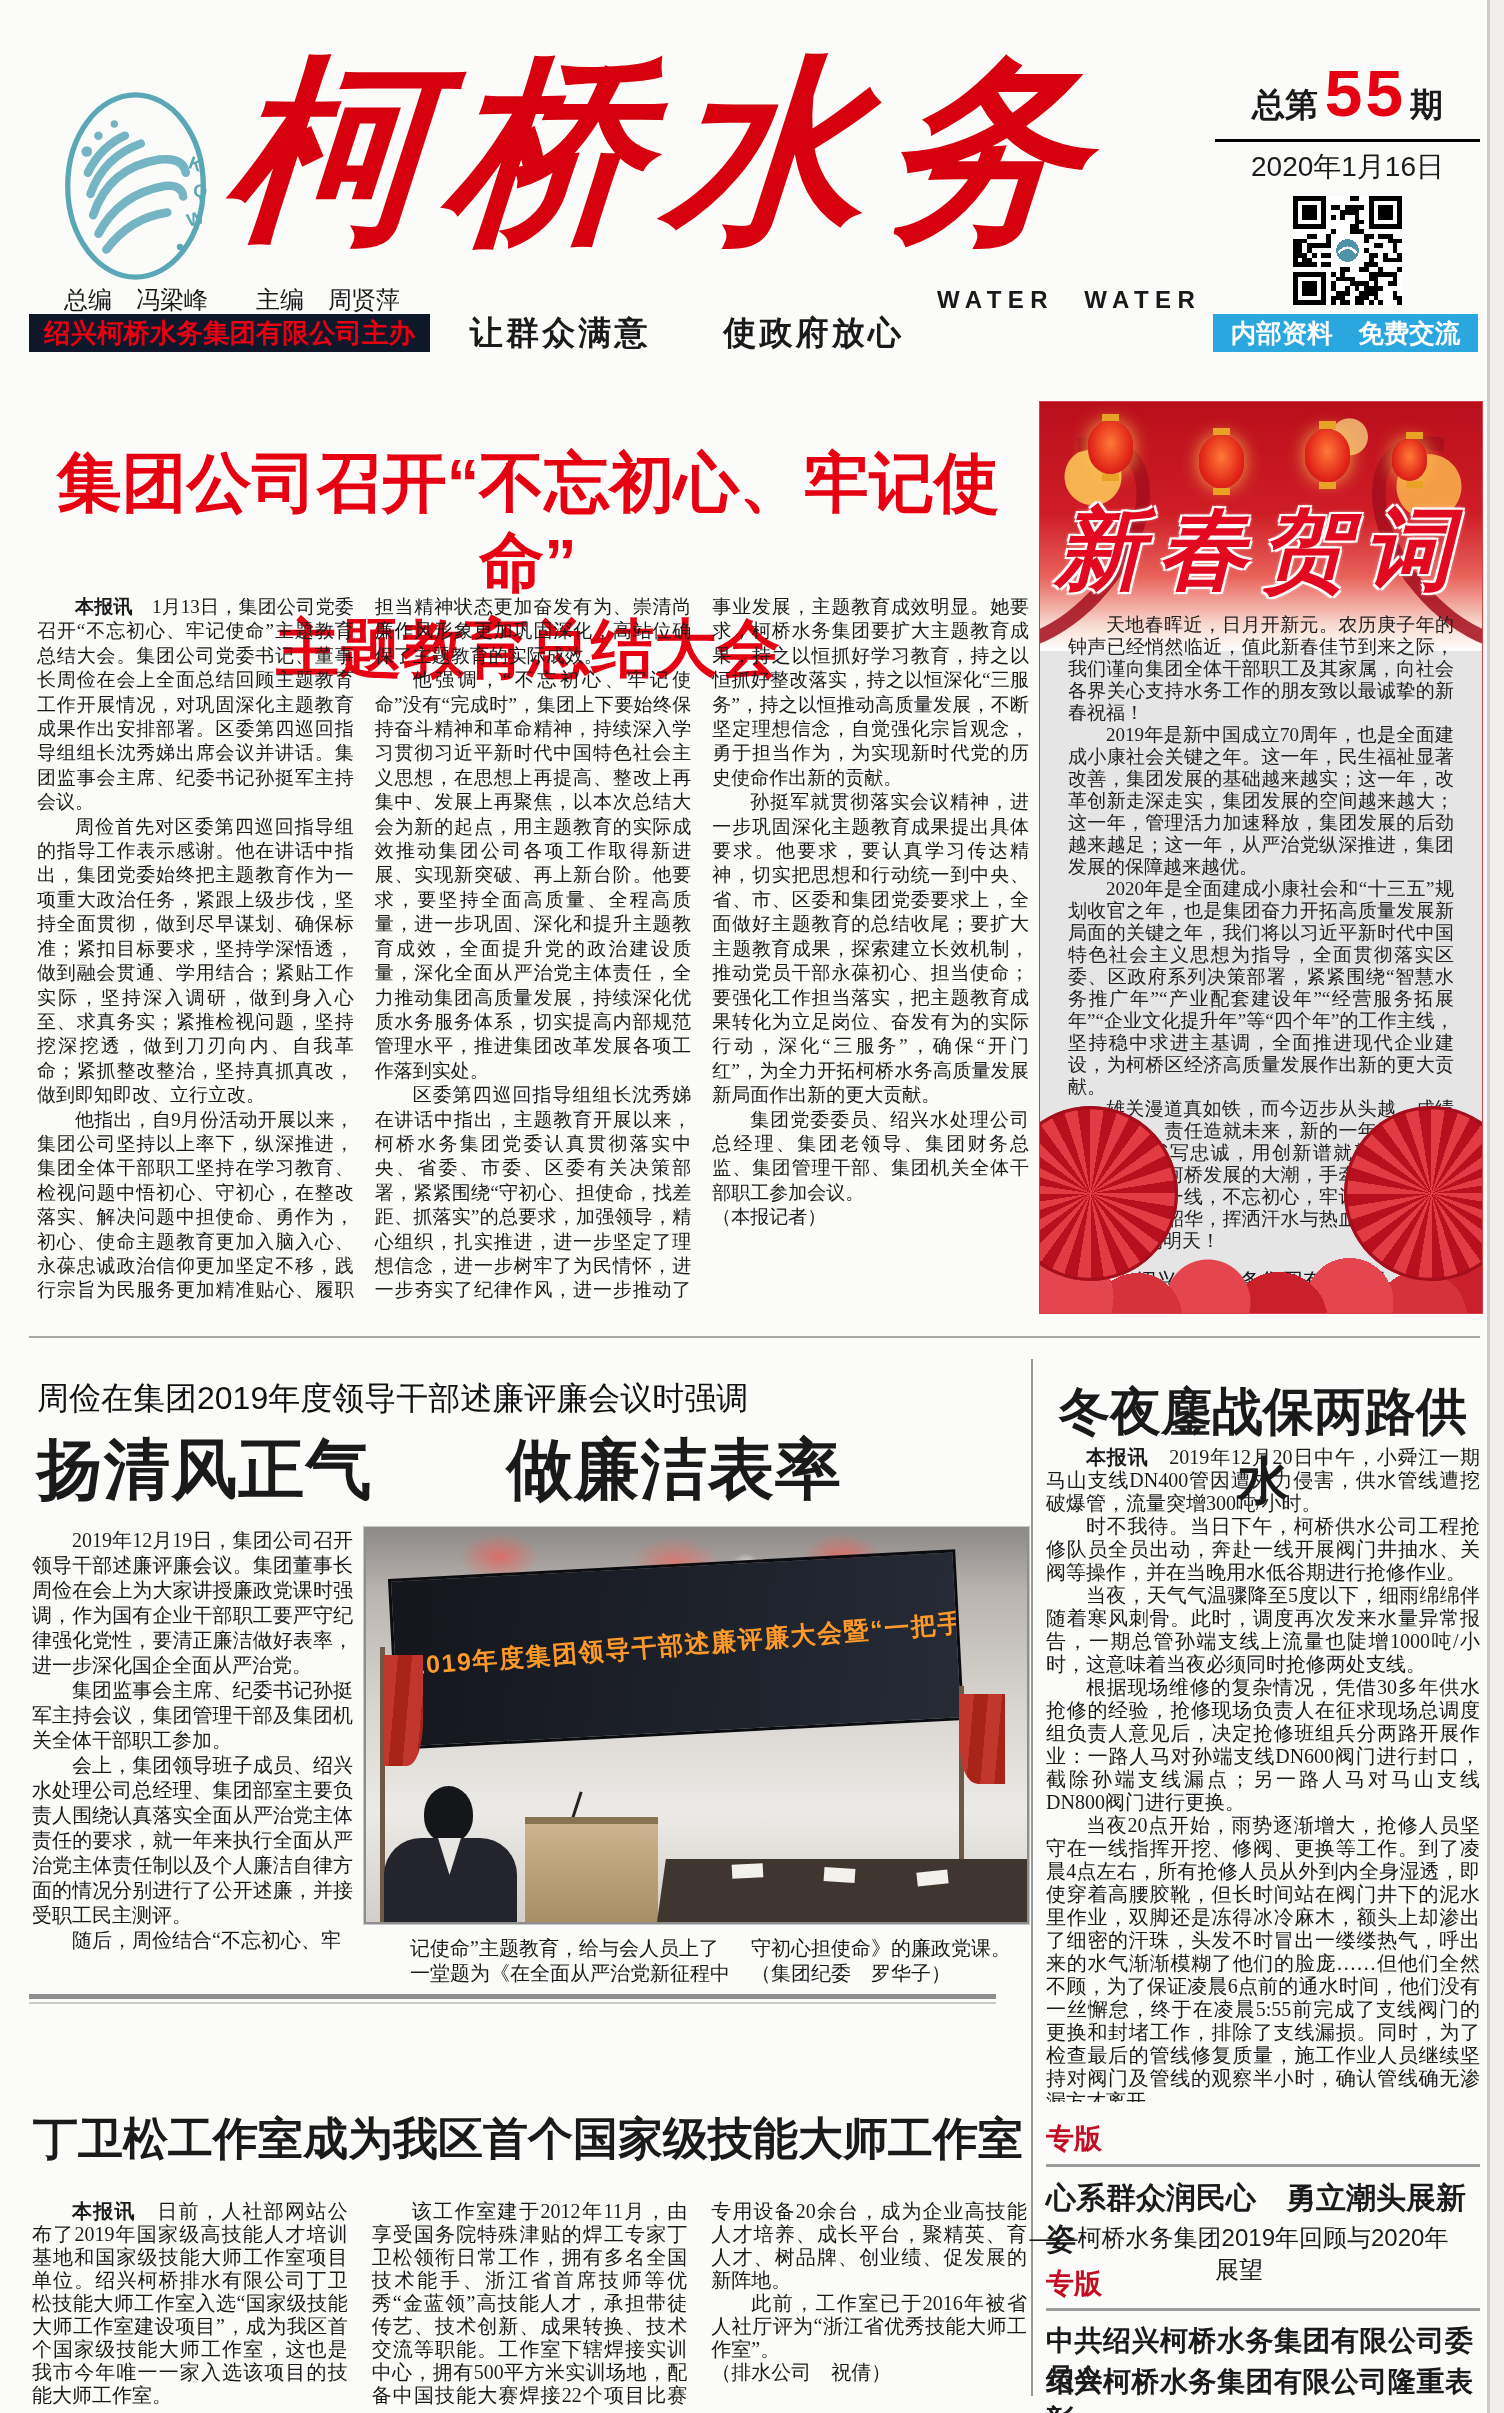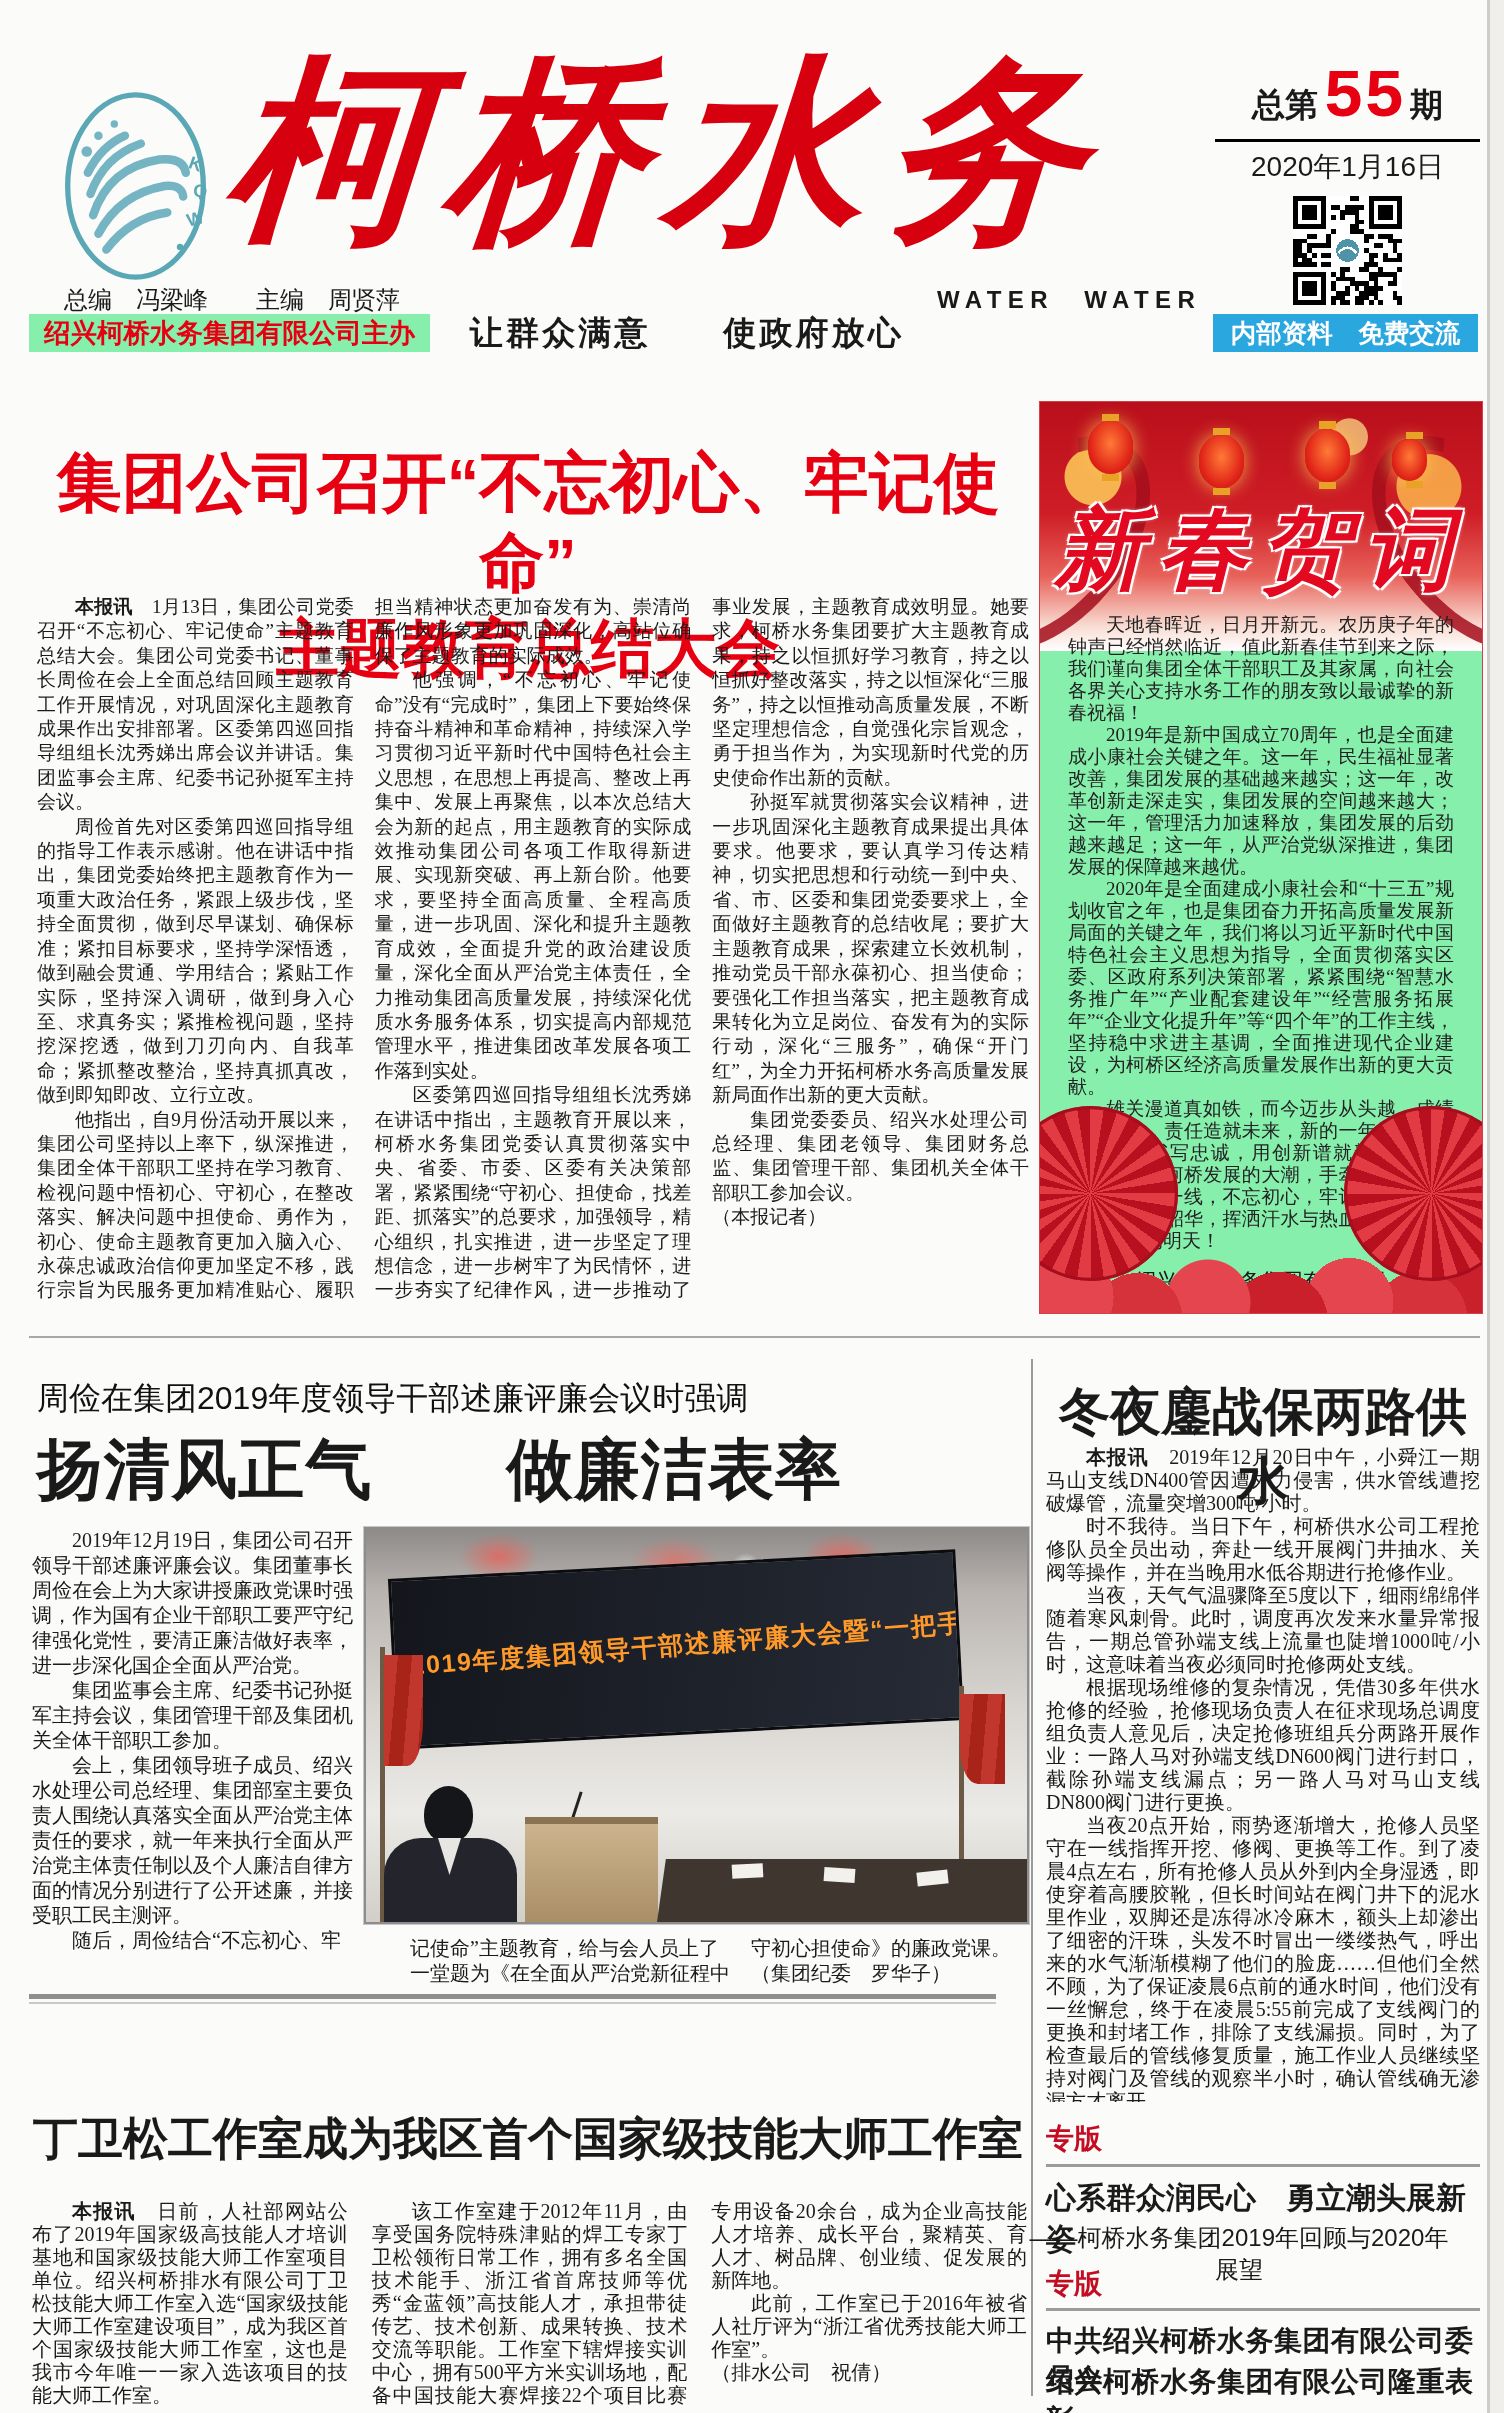--- a/index.html
+++ b/index.html
@@ -16,37 +16,37 @@
   .issueline .pre,.issueline .suf{font-size:33px;font-weight:bold;font-family:"Liberation Sans","DejaVu Sans",sans-serif;}
   .issueline .num{font-size:68px;font-weight:bold;color:#e60012;font-family:Liberation Mono, monospace;line-height:1;}
   .issuerule{height:2.7px;background:#000;margin:7.4px 0 6.4px 0;}
   .dateline{font-size:28px;font-family:"Liberation Sans","DejaVu Sans",sans-serif;}
   .qrwrap{margin:9.6px auto 0 auto;width:109px;height:109px;}
   .editors{left:64px;top:284px;font-size:24px;font-family:"Liberation Sans","DejaVu Sans",sans-serif;}
   .engtitle{left:937px;top:284px;font-size:24px;font-weight:bold;letter-spacing:6.4px;
     font-family:"Liberation Sans","DejaVu Sans",sans-serif;}
   .bluebar{top:314px;height:38px;display:flex;align-items:center;justify-content:center;
     font-family:"Liberation Sans","DejaVu Sans",sans-serif;font-weight:bold;}
-  .bar-left{left:29px;width:401px;background:#86efac;color:#e60012;font-size:26.5px;}
+  .bar-left{left:29px;width:401px;background:#0f172a;color:#e60012;font-size:26.5px;}
   .slogan{left:459px;top:314px;width:456px;height:38px;display:flex;align-items:center;justify-content:center;
     font-size:33px;font-weight:bold;font-family:"Liberation Sans","DejaVu Sans",sans-serif;letter-spacing:3.2px;}
   .bar-right{left:1213px;width:265px;background:#2aa7df;color:#fff;font-size:25.5px;}
   
   .lead-head{left:29px;top:443px;width:998px;text-align:center;color:#e60012;font-weight:bold;
     font-family:"Liberation Sans","DejaVu Sans",sans-serif;}
   .lead-head .l1{font-size:65px;line-height:80px;}
   .lead-head .l2{font-size:63px;line-height:80px;margin-top:5.3px;}
   .bodytext{text-align:justify;}
   .bodytext p{margin:0;text-indent:2em;}
   .lead-body{left:37px;top:595px;width:992px;height:728px;column-count:3;column-gap:21px;
     column-fill:auto;font-size:19px;line-height:24.4px;overflow:hidden;}
   .lead-label{font-family:"Liberation Sans","DejaVu Sans",sans-serif;font-weight:bold;}
   .byline{text-align:left;text-indent:0 !important;padding-right:.5em;}
   
-  .greet{left:1039px;top:401px;width:442px;height:911px;border:1.6px solid #d3404a;background:#86efac;overflow:hidden;}
+  .greet{left:1039px;top:401px;width:442px;height:911px;border:1.6px solid #d3404a;background:#e5e5e5;overflow:hidden;}
   .greet-band{position:absolute;left:0;top:0;right:0;height:249px;
     background:
       radial-gradient(circle at 12% 30%, rgba(255,205,90,.85) 0 28px, rgba(255,205,90,0) 29px),
       radial-gradient(circle at 88% 34%, rgba(255,190,80,.8) 0 32px, rgba(255,190,80,0) 33px),
       radial-gradient(circle at 70% 14%, rgba(255,230,140,.7) 0 18px, rgba(255,230,140,0) 19px),
       linear-gradient(180deg,#b90f1c 0%,#cf1d26 45%,#e8625a 70%,#f8dcd2 90%,#ffffff 100%);}
   .arch{position:absolute;width:122px;height:223px;border:14px solid #a50e1c;border-radius:50%;opacity:.85;}
   .arch.l{left:-64px;top:16px;border-left-color:transparent;border-bottom-color:transparent;transform:rotate(40deg);}
   .arch.r{right:-64px;top:16px;border-right-color:transparent;border-bottom-color:transparent;transform:rotate(-40deg);}
   .lantern{position:absolute;width:45px;height:53px;border-radius:50% / 46%;

